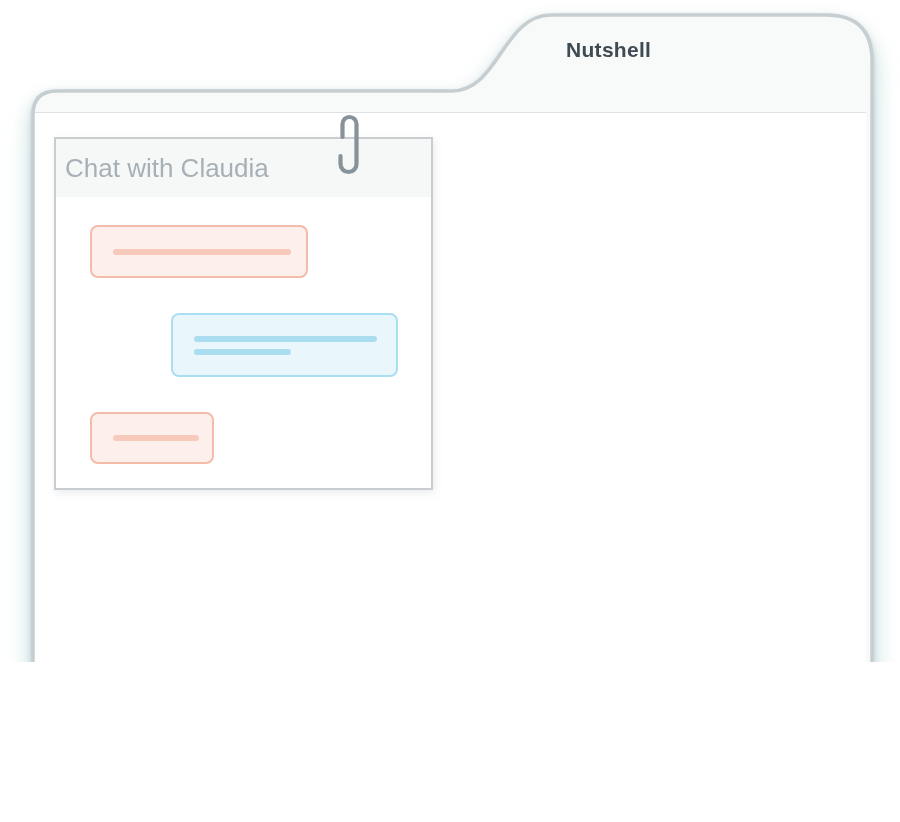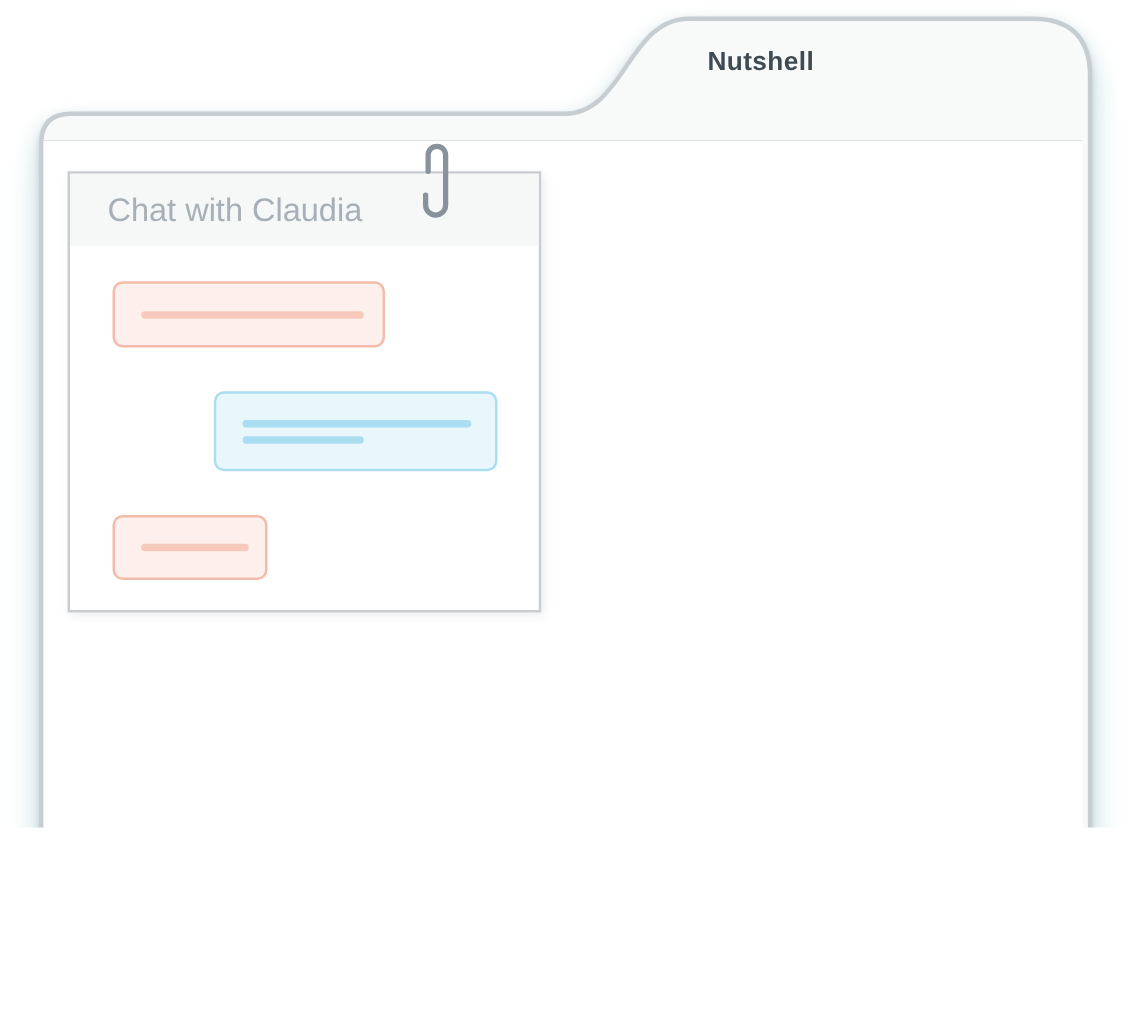--- a/index.html
+++ b/index.html
@@ -59,21 +59,21 @@
     background: #ffffff;
     border: 2px solid #c9cdd0;
     box-shadow: 2px 3px 7px rgba(175,185,190,.25);
   }
   .card-header {
     height: 58px;
     box-sizing: border-box;
     background: #f6f8f8;
     display: flex;
     align-items: center;
-    padding-left: 30px;
+    padding-left: 9px;
   }
   .card-title {
     font-size: 26px;
     color: #a7b0b6;
   }
   .card-body { padding: 28px 33px 0 34px; }
 
   .msg-row { display: flex; }
   .msg-row.right { justify-content: flex-end; }
   .msg-row + .msg-row { margin-top: 35px; }

